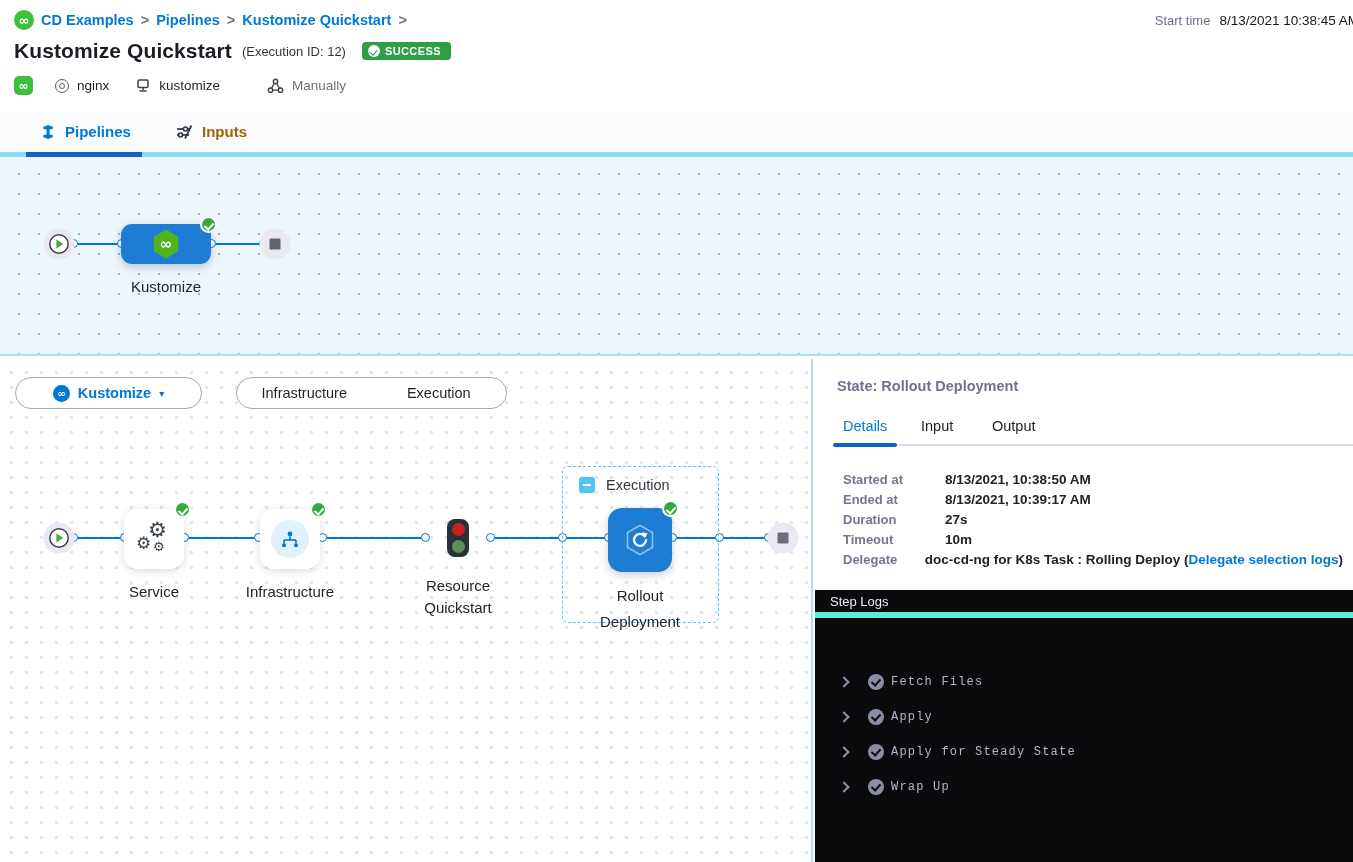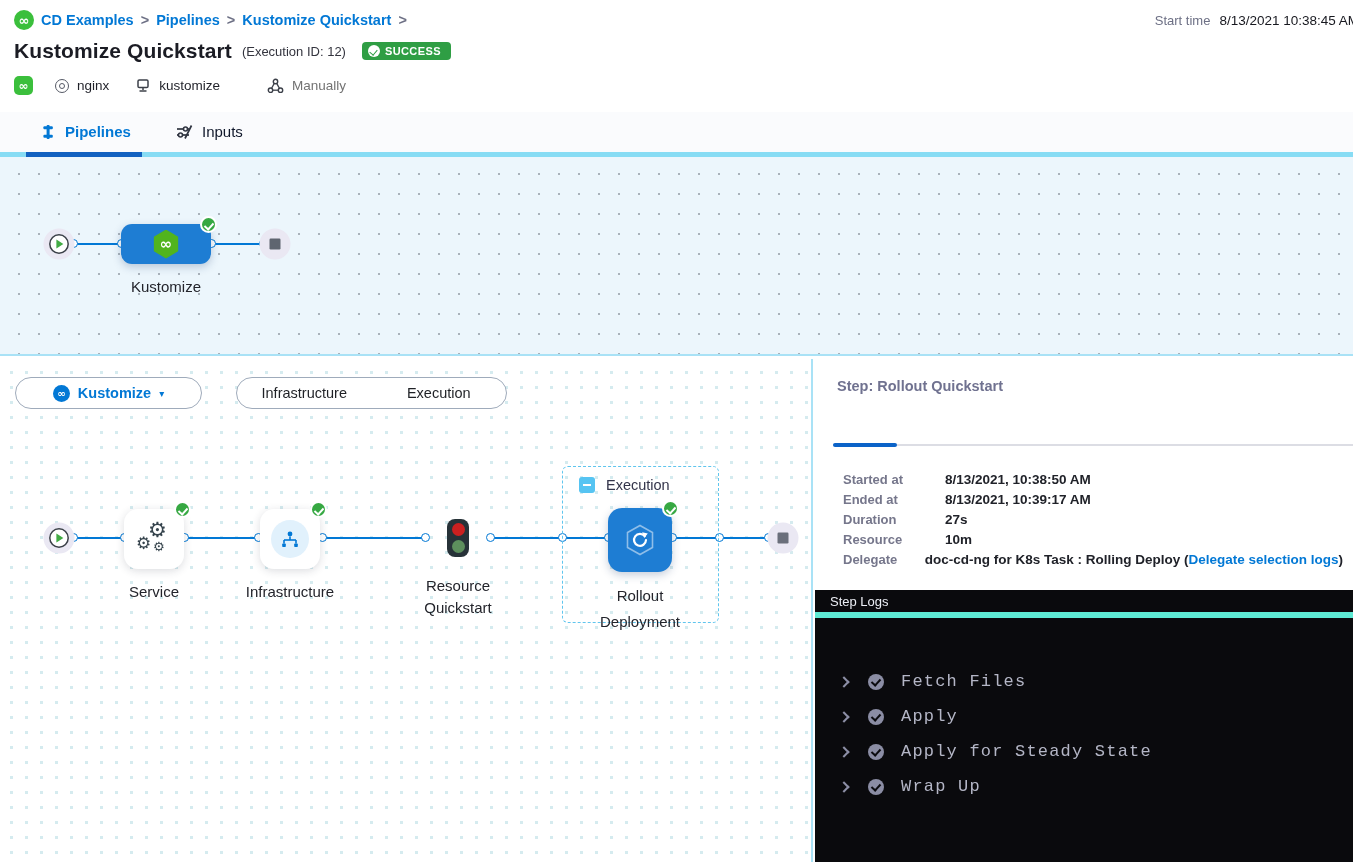--- a/index.html
+++ b/index.html
@@ -28,21 +28,21 @@
   .ring-icon { width:14px; height:14px; border:1.5px solid #565a66; border-radius:50%; display:flex; align-items:center; justify-content:center; }
   .ring-icon::after { content:""; width:4px; height:4px; border:1.5px solid #565a66; border-radius:50%; }
   .meta-link { color:#737373; }
 
   
   .tabbar { position:absolute; top:112px; left:0; right:0; height:45px; background:#fafbfd; }
   .tabbar .strip { position:absolute; left:0; right:0; bottom:0; height:5px; background:#87dcf4; }
   .tabbar .strip-active { position:absolute; left:26px; bottom:0; width:116px; height:5px; background:#1261c0; z-index:2; }
   .tab-item { position:absolute; top:11px; display:flex; align-items:center; gap:9px; font-size:15px; cursor:pointer; }
   .tab-pipelines { left:40px; color:#0278d5; font-weight:600; }
-  .tab-inputs { left:175px; color:#0f172a; font-weight:400; }
+  .tab-inputs { left:175px; color:#a16207; font-weight:700; }
 
   
   .canvas-top { position:absolute; top:157px; left:0; right:0; height:199px; background-color:#ecf6fc;
     background-image:radial-gradient(circle, #a9b2ba 1.1px, rgba(0,0,0,0) 1.4px); background-size:20px 20px; background-position:9px 7px;
     border-bottom:2px solid #a9e2f6; }
   .canvas-bottom { position:absolute; top:359px; left:0; width:813px; bottom:0; background-color:#fff;
     background-image:radial-gradient(circle, #d5ebef 1.5px, rgba(0,0,0,0) 1.9px); background-size:15px 15px; background-position:4px 6px;
     border-right:2px solid #a9e2f6; }
 
   .gline { position:absolute; height:2px; background:#0278d5; }
@@ -93,21 +93,21 @@
   .drow .dv { font-size:13.5px; font-weight:600; color:#202229; white-space:nowrap; }
   .dv a { color:#0278d5; text-decoration:none; font-weight:600; cursor:pointer; }
 
   .logs { position:absolute; left:0; right:0; top:231px; bottom:0; background:#0a0a0d; }
   .logs-head { height:28px; border-bottom:6px solid #5eead4; display:flex; align-items:center; padding-left:15px; color:#eceef5; font-size:13px; }
   .log-rows { padding-top:46px; }
   .log-row { height:35px; display:flex; align-items:center; cursor:pointer; }
   .chev { width:8px; height:8px; border-top:2px solid #8d8fa6; border-right:2px solid #8d8fa6; transform:rotate(45deg); margin-left:25px; }
   .log-check { width:16px; height:16px; border-radius:50%; background:#8b8da4; position:relative; margin-left:20px; }
   .log-check::after { content:""; position:absolute; left:5px; top:3px; width:4px; height:7px; border-right:2px solid #0c0c10; border-bottom:2px solid #0c0c10; transform:rotate(42deg); }
-  .log-text { margin-left:17px; font-family:"Liberation Mono", monospace; font-size:17px; letter-spacing:1.2px; color:#b4b6c6; }
+  .log-text { margin-left:7px; font-family:"Liberation Mono", monospace; font-size:12px; letter-spacing:1.2px; color:#b4b6c6; }
 
   svg { display:block; }
 </style>
 </head>
 <body>
 
 <div class="app">
 
   <div class="breadcrumb">
     <span class="cd-round">∞</span>
@@ -295,40 +295,45 @@
     </div>
     <div class="node-label" style="left:590px; top:224px; width:100px; line-height:26px;">Rollout Deployment</div>
 
     <svg width="32" height="32" viewBox="0 0 32 32" style="position:absolute; left:767px; top:163px;">
       <circle cx="16" cy="16" r="15.5" fill="#eae8f3"></circle>
       <rect x="10.5" y="10.5" width="11" height="11" rx="1.2" fill="#6a6f7b"></rect>
     </svg>
   </div>
 
   <div class="step-panel">
-    <div class="sp-title">Step: Rollout Quickstart</div>
-
+    <div class="sp-title">State: Rollout Deployment</div>
+
+    <div class="sp-tabs">
+      <span class="sp-tab active" style="left:28px;">Details</span>
+      <span class="sp-tab idle" style="left:106px;">Input</span>
+      <span class="sp-tab idle" style="left:177px;">Output</span>
+    </div>
     <div class="sp-underline"></div>
     <div class="sp-divider"></div>
 
     <div class="detail-rows">
       <div class="drow">
         <span class="dl">Started at</span>
         <span class="dv">8/13/2021, 10:38:50 AM</span>
       </div>
       <div class="drow">
         <span class="dl">Ended at</span>
         <span class="dv">8/13/2021, 10:39:17 AM</span>
       </div>
       <div class="drow">
         <span class="dl">Duration</span>
         <span class="dv">27s</span>
       </div>
       <div class="drow">
-        <span class="dl">Resource</span>
+        <span class="dl">Timeout</span>
         <span class="dv">10m</span>
       </div>
       <div class="drow">
         <span class="dl">Delegate</span>
         <span class="dv"><span>doc-cd-ng for K8s Task : Rolling Deploy (</span><a>Delegate selection logs</a><span>)</span></span>
       </div>
     </div>
 
     <div class="logs">
       <div class="logs-head">

